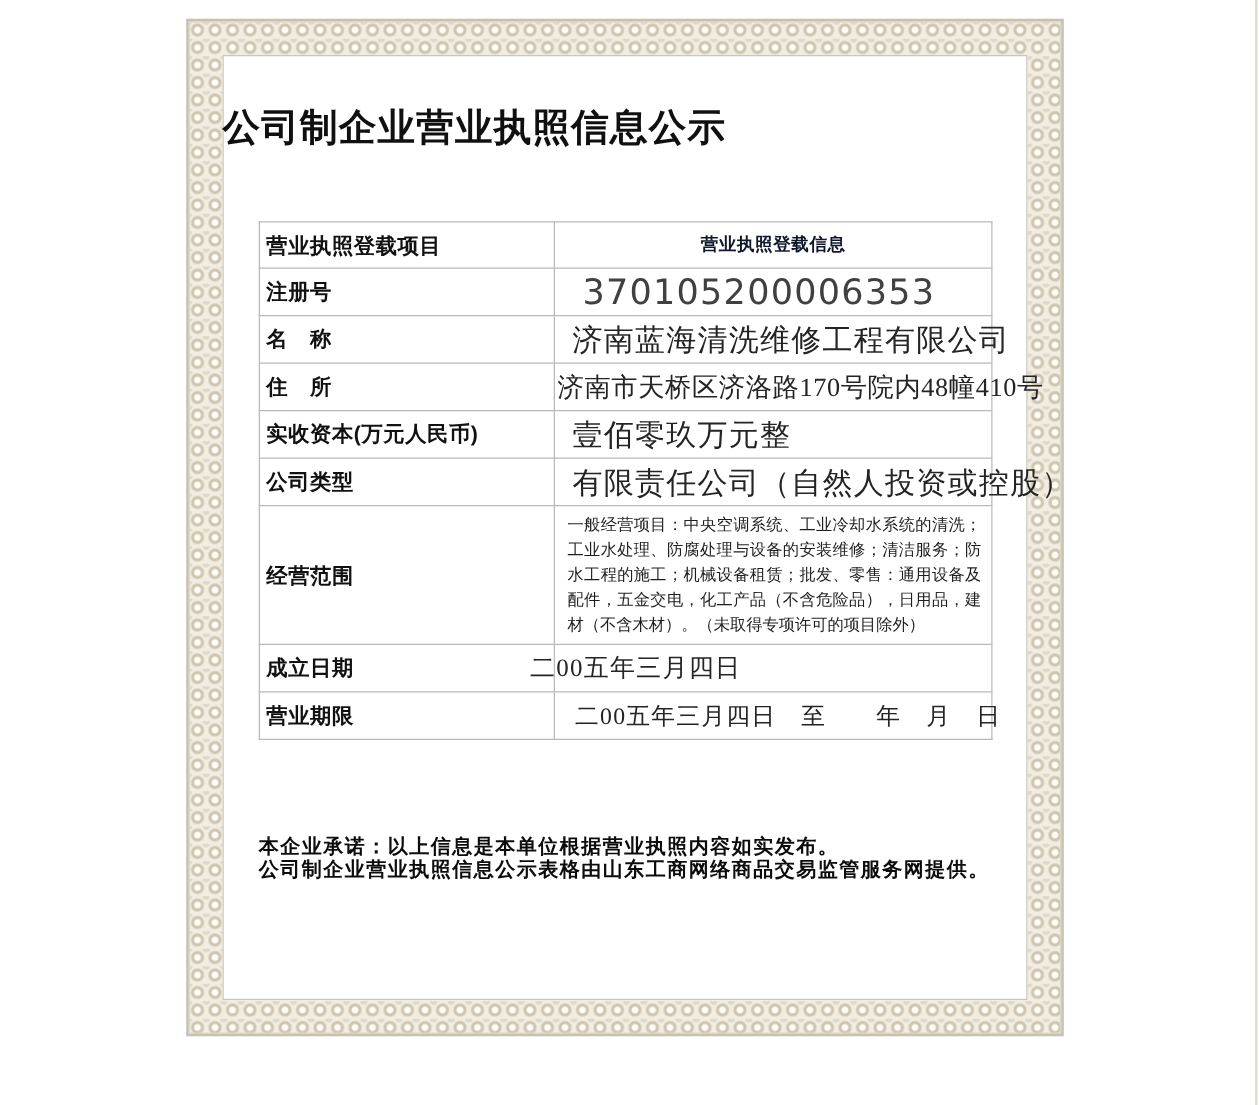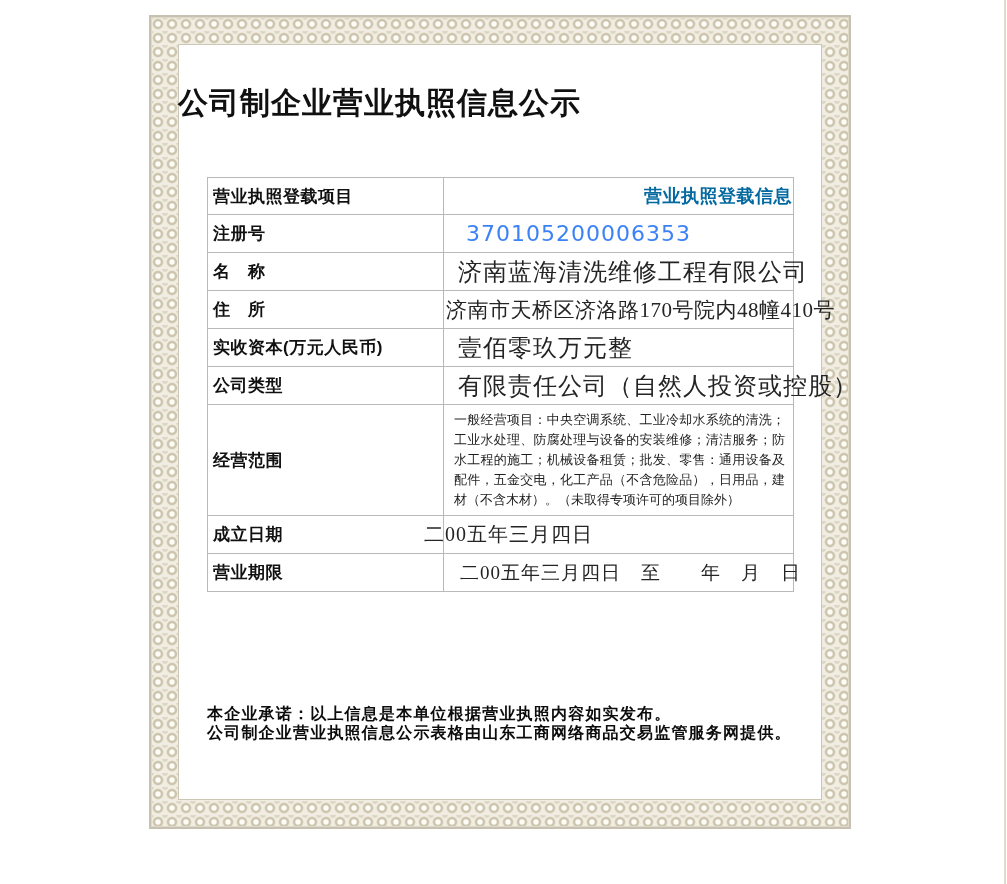--- a/index.html
+++ b/index.html
@@ -58,48 +58,48 @@
   tr.row{height:38px;}
   tr.row-header{height:37px;}
   tr.row-scope{height:101px;}
   th.label,td.label{
     font-family:"Liberation Sans",sans-serif;
     font-weight:bold;font-size:17px;letter-spacing:0.5px;
     text-align:left;padding:0 4px 0 5px;color:#111;
   }
   th.info{
     font-family:"Liberation Sans",sans-serif;
-    font-weight:bold;font-size:18px;letter-spacing:0.5px;
-    text-align:right;color:#0369a1;
+    font-weight:bold;font-size:14px;letter-spacing:0.5px;
+    text-align:center;color:#0f172a;
   }
   td.value{
     font-family:"Liberation Serif",serif;
     font-size:24px;color:#242424;letter-spacing:1px;
     padding:0 2px 0 14px;white-space:nowrap;
   }
   td.v-num{
     font-family:"DejaVu Sans",sans-serif;
-    font-size:22px;letter-spacing:1px;color:#3b82f6;padding-left:22px;
+    font-size:28px;letter-spacing:1px;color:#404040;padding-left:22px;
   }
   td.v-addr{
     font-size:21px;letter-spacing:0.5px;padding-left:2px;padding-right:0;
   }
   td.v-scope{
     font-size:13px;line-height:20px;letter-spacing:0;
     white-space:normal;text-align:justify;
     padding:5px 8px 5px 10px;color:#1e1e1e;
   }
   td.v-date{
     font-size:20px;padding-left:12px;text-indent:-32px;letter-spacing:1px;
   }
   td.v-term{
     font-size:19px;padding-left:16px;letter-spacing:1px;
   }
   .footer{
-    position:absolute;left:207px;top:704px;width:596px;
+    position:absolute;left:207px;top:668px;width:596px;
     font-family:"Liberation Sans",sans-serif;
     font-weight:bold;font-size:16px;line-height:19px;letter-spacing:1.2px;
     color:#0c0c0c;
   }
   .footer .line{white-space:nowrap;}
 </style>
 </head>
 <body>
 
 <div class="page-edge"></div>

